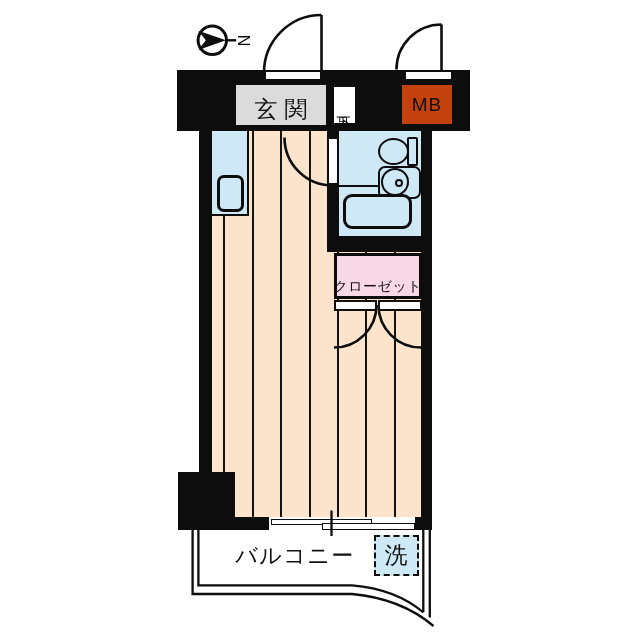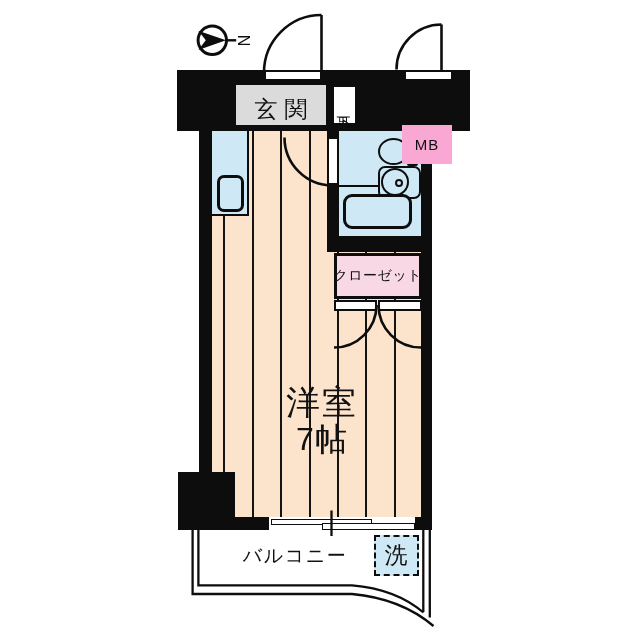--- a/index.html
+++ b/index.html
@@ -19,34 +19,34 @@
       transparent 13.5px, transparent 28.4px);
   }
   .water{background:var(--water);}
   .leaf{background:#fff;border:2.5px solid var(--wall);}
   .label{display:flex;align-items:center;justify-content:center;white-space:nowrap;}
   .genkan-floor{background:var(--genkan);align-items:flex-end;}
   .genkan-label{font-size:23px;letter-spacing:7px;padding-left:7px;}
   .shoe-box{background:#fff;border:2.5px solid var(--wall);
     writing-mode:vertical-rl;text-orientation:upright;
     font-size:14px;line-height:20px;display:flex;align-items:center;justify-content:center;}
-  .mb-box{background:#f9a8d4;font-size:15px;letter-spacing:1px;margin-top:40px;}
+  .mb-box{background:#c2410c;font-size:19px;letter-spacing:1px;}
   .kitchen{border-right:2.2px solid var(--wall);border-bottom:2.2px solid var(--wall);}
   .kitchen-sink{border:3px solid var(--wall);border-radius:7px;}
   .fixture{border:2.6px solid var(--wall);background:var(--water);}
   .closet-box{background:var(--closet);border:3px solid var(--wall);
     font-size:14px;letter-spacing:0.5px;}
   .closet-panel{background:#fff;border:2px solid var(--wall);}
   .window-blank{background:#fff;}
   .sash{background:#fff;border:1.6px solid var(--wall);}
   .laundry-box{background:var(--water);border:2.2px dashed var(--wall);font-size:23px;}
   .room-label{flex-direction:column;text-align:center;line-height:37px;}
   .room-name{font-size:34px;letter-spacing:2px;font-weight:500;}
   .room-size{font-size:32px;letter-spacing:1px;font-weight:500;}
-  .balcony-label{font-size:19px;letter-spacing:1.5px;}
+  .balcony-label{font-size:22px;letter-spacing:1.5px;}
   svg.overlay{position:absolute;left:0;top:0;pointer-events:none;}
 </style>
 </head>
 <body>
 
 <div class="stage">
 
   <div class="abs room-floor" style="left:211.5px;top:131px;width:209.5px;height:386px;"></div>
 
   <div class="abs water kitchen" style="left:211.5px;top:131px;width:37px;height:84.5px;"></div>
@@ -58,21 +58,21 @@
   <div class="abs fixture" style="left:407px;top:136.5px;width:11px;height:29px;border-radius:2px;"></div>
   <div class="abs fixture" style="left:377.5px;top:137.5px;width:31px;height:27px;border-radius:50%;"></div>
   <div class="abs fixture" style="left:378px;top:165.5px;width:43px;height:33px;border-radius:7px;"></div>
   <div class="abs fixture" style="left:342.5px;top:194px;width:69.5px;height:35px;border-radius:9px;border-width:3px;"></div>
   <div class="abs" style="left:338.5px;top:184.5px;width:41px;height:2.5px;background:var(--wall);"></div>
   <div class="abs fixture" style="left:380.5px;top:167.5px;width:28.5px;height:28.5px;border-radius:50%;"></div>
   <div class="abs fixture" style="left:394.5px;top:178.5px;width:8.5px;height:8.5px;border-radius:50%;border-width:2.4px;"></div>
 
   <div class="abs leaf" style="left:326.5px;top:136.5px;width:12px;height:48px;"></div>
 
-  <div class="abs label closet-box" style="left:334px;top:252.5px;width:87.5px;height:46px;">
+  <div class="abs label closet-box" style="left:334px;top:252.5px;width:87.5px;height:46px;align-items:flex-end;">
     <span>クローゼット</span>
   </div>
   <div class="abs closet-panel" style="left:333.5px;top:299.5px;width:43.5px;height:11px;"></div>
   <div class="abs closet-panel" style="left:378px;top:299.5px;width:43.5px;height:11px;"></div>
 
   <div class="abs wall" style="left:177px;top:70px;width:293px;height:61px;"></div>
   <div class="abs wall" style="left:198.5px;top:131px;width:13px;height:341px;"></div>
   <div class="abs wall" style="left:178px;top:472px;width:57px;height:58px;"></div>
   <div class="abs wall" style="left:235px;top:517px;width:197px;height:13px;"></div>
   <div class="abs wall" style="left:421px;top:131px;width:11px;height:399px;"></div>
@@ -91,24 +91,20 @@
   <div class="abs leaf" style="left:403.5px;top:69.5px;width:49px;height:11.5px;"></div>
 
   <div class="abs window-blank" style="left:269px;top:517px;width:146px;height:13px;"></div>
   <div class="abs sash" style="left:270.5px;top:518.5px;width:101px;height:6.5px;"></div>
   <div class="abs sash" style="left:321.5px;top:522.5px;width:93px;height:7px;"></div>
 
   <div class="abs label laundry-box" style="left:373.5px;top:535px;width:45px;height:40.5px;">
     <span>洗</span>
   </div>
 
-  <div class="abs label room-label" style="left:217px;top:381px;width:210px;height:80px;">
-    <span class="room-name">洋室</span>
-    <span class="room-size">7帖</span>
-  </div>
   <div class="abs label balcony-label" style="left:215px;top:543px;width:160px;height:26px;">
     <span>バルコニー</span>
   </div>
 
   <svg class="overlay" width="640" height="640" viewBox="0 0 640 640">
     <g fill="none" stroke="#0d0d0d" stroke-width="2.6">
       <path d="M 264 72.5 A 57.5 57.5 0 0 1 321.5 15"></path>
       <path d="M 321.5 15 V 70"></path>
       <path d="M 396.5 69.5 A 45 45 0 0 1 441.5 24.5"></path>
       <path d="M 441.5 24.5 V 70"></path>

